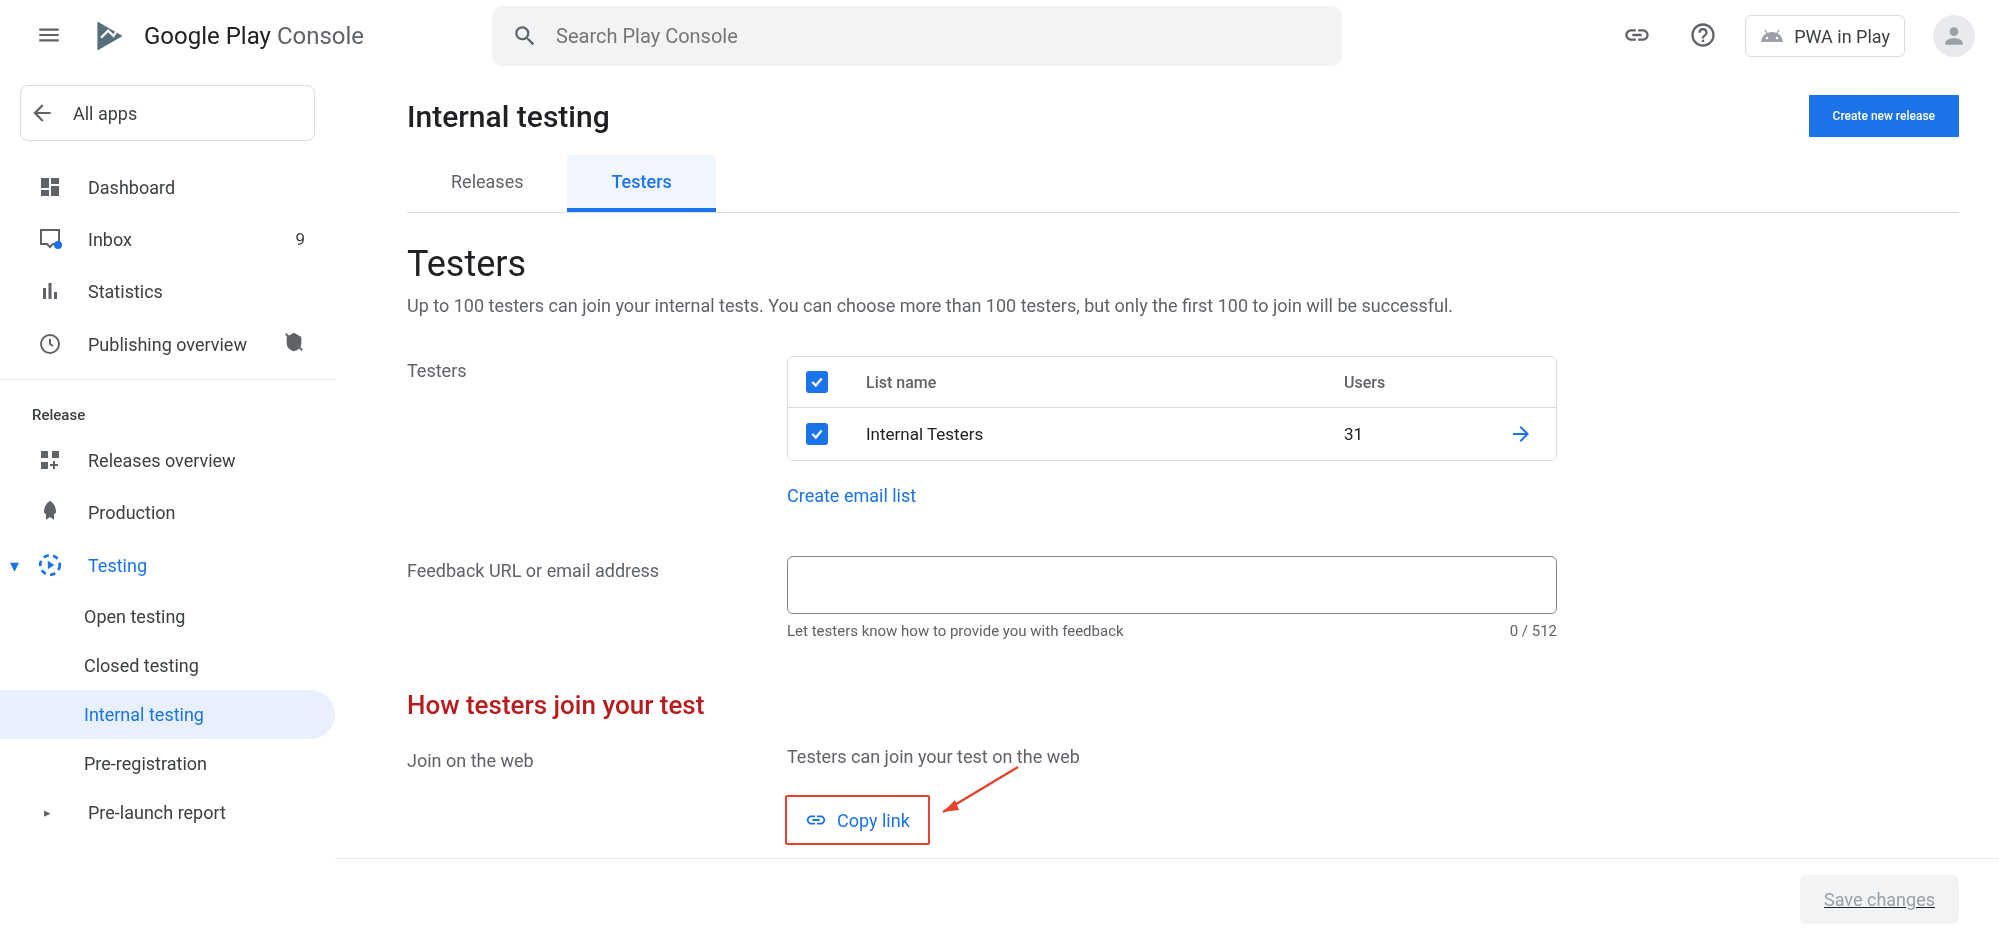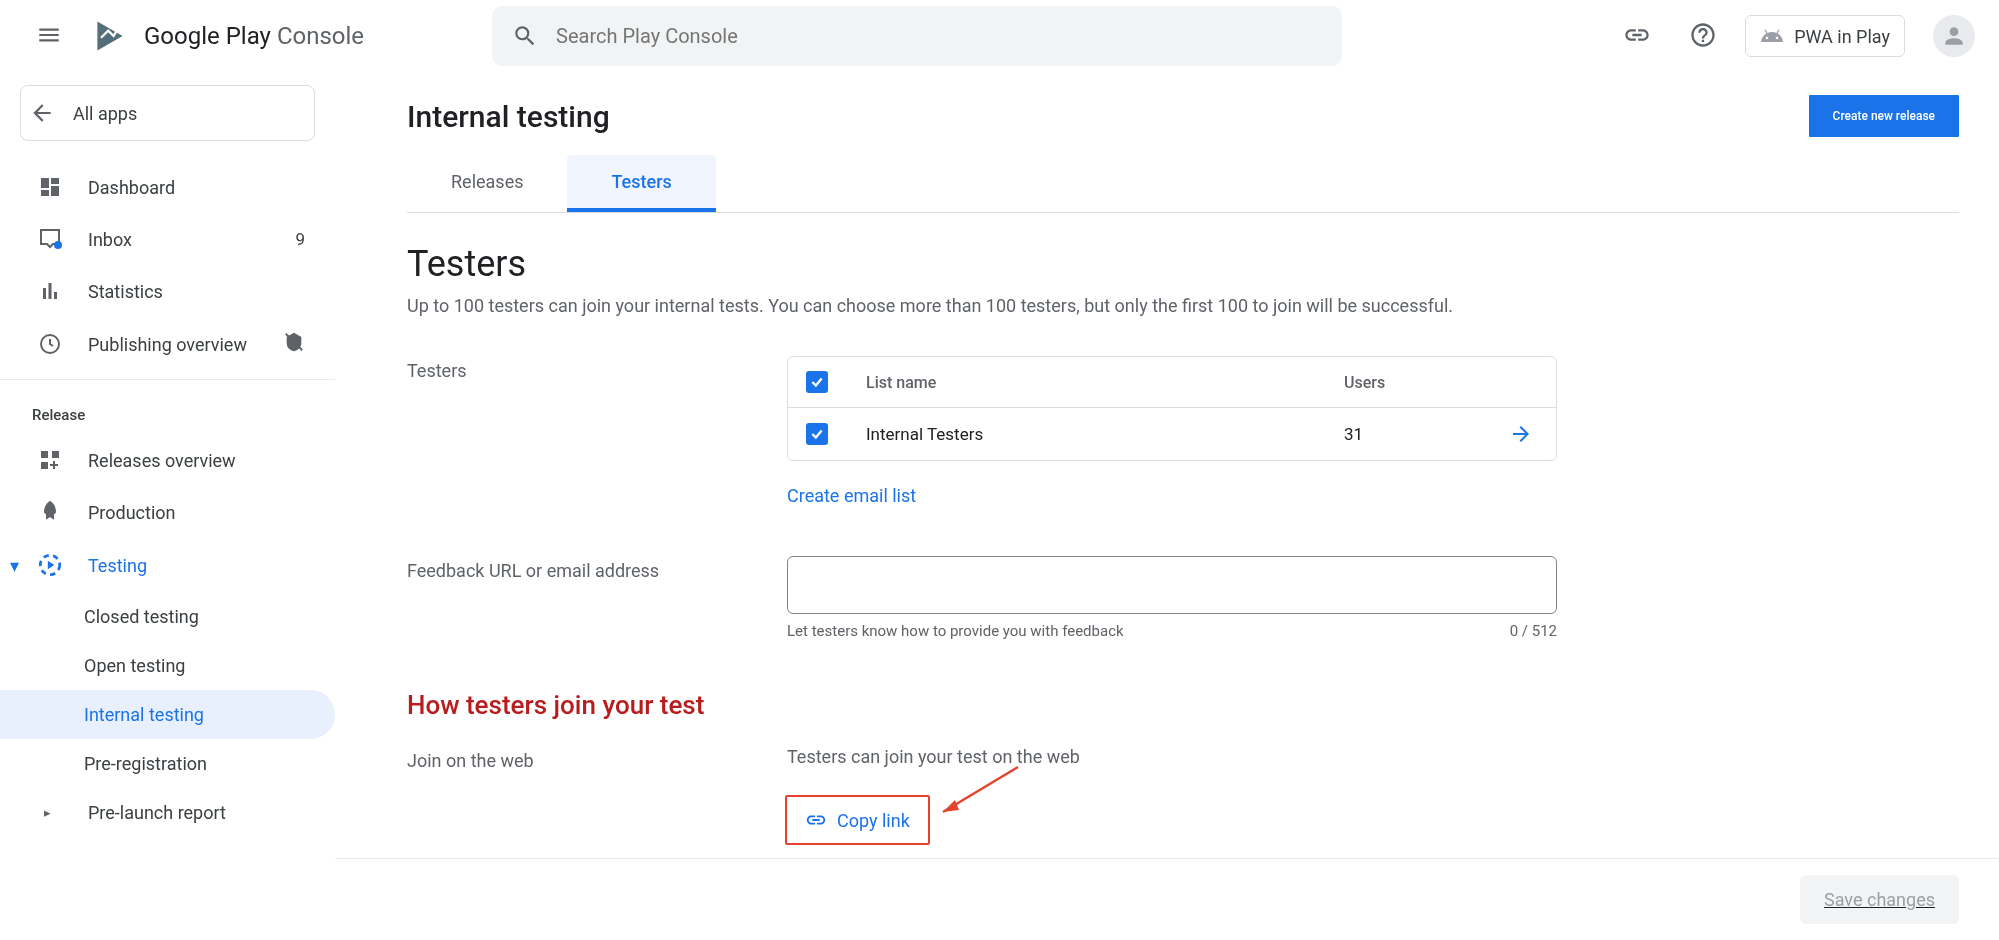--- a/index.html
+++ b/index.html
@@ -203,24 +203,24 @@
       <span class="exp-caret">▾</span>
       <span class="icon-slot">
           <svg width="26" height="26" viewBox="0 0 24 24">
             <circle cx="12" cy="12" r="9" fill="none" stroke="#1a73e8" stroke-width="2.5" stroke-dasharray="5 4"></circle>
             <polygon points="10,8 16,12 10,16" fill="#1a73e8"></polygon>
           </svg>
         </span>
       <span>Testing</span>
     </div>
     <div class="nav-item indent">
+        <span>Open testing</span>
+      </div>
+    <div class="nav-item indent">
         <span>Closed testing</span>
-      </div>
-    <div class="nav-item indent">
-        <span>Open testing</span>
       </div>
     <div class="nav-item indent active">
         <span>Internal testing</span>
       </div>
     <div class="nav-item indent">
         <span>Pre-registration</span>
       </div>
     <div class="nav-item">
       <span class="exp-caret sm" style="left:44px;">▸</span>
       <span class="icon-slot"></span>

